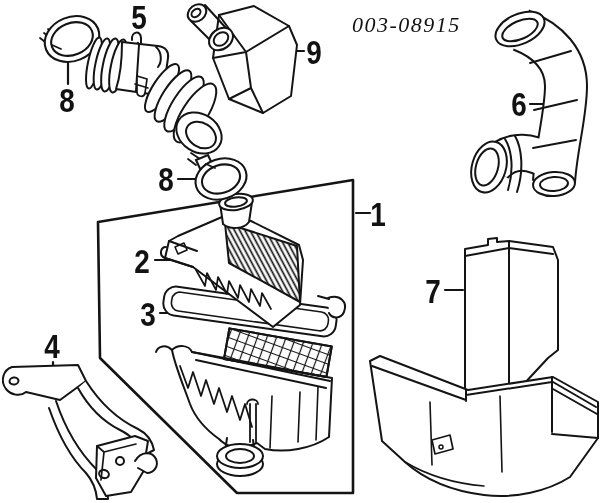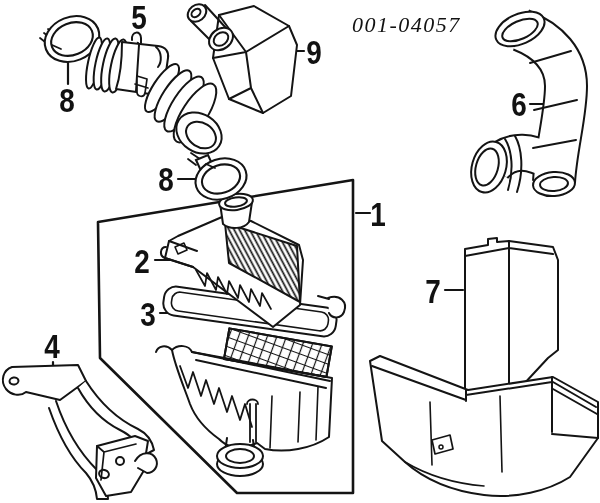--- a/index.html
+++ b/index.html
@@ -166,21 +166,21 @@
       <path d="M370,361 L380,356 L468,390 L553,377 L598,402 L598,438 L570,477 C548,491 515,499 484,495 C452,491 424,479 405,462 L382,441 Z" fill="#fff"></path>
       <path d="M372,366 L466,400 M466,390 L466,401 M466,395 L552,382 M552,377 L552,432"></path>
       <path d="M553,382 L596,407 M553,389 L597,414 M598,438 L552,434"></path>
       <path d="M430,402 L432,465 M500,396 L502,472" stroke-width="1.6"></path>
       <path d="M432,440 l18,-5 l3,14 l-18,5 Z" stroke-width="1.7"></path>
       <circle cx="441" cy="447" r="2" stroke-width="1.5"></circle>
       <path d="M405,462 C430,477 460,484 484,486" stroke-width="1.6"></path>
     </g>
   </svg>
 
-  <div class="part-code">001-04057</div>
+  <div class="part-code">003-08915</div>
 
   <div class="callout" style="left:139px;top:17px">5</div>
   <div class="callout" style="left:67px;top:100px">8</div>
   <div class="callout" style="left:166px;top:179px">8</div>
   <div class="callout" style="left:314px;top:52px">9</div>
   <div class="callout" style="left:519px;top:104px">6</div>
   <div class="callout" style="left:378px;top:214px">1</div>
   <div class="callout" style="left:142px;top:261px">2</div>
   <div class="callout" style="left:148px;top:314px">3</div>
   <div class="callout" style="left:52px;top:346px">4</div>

